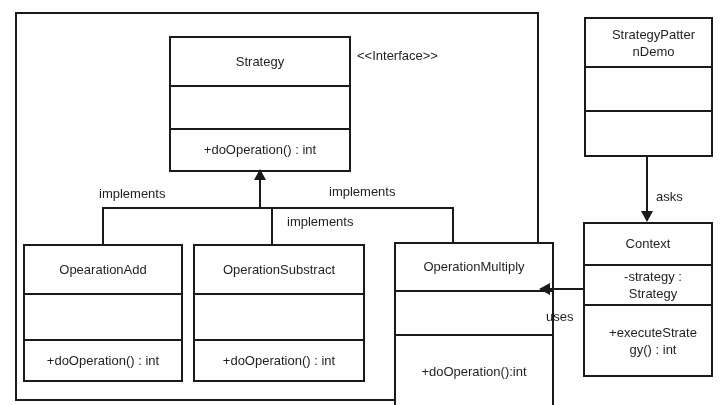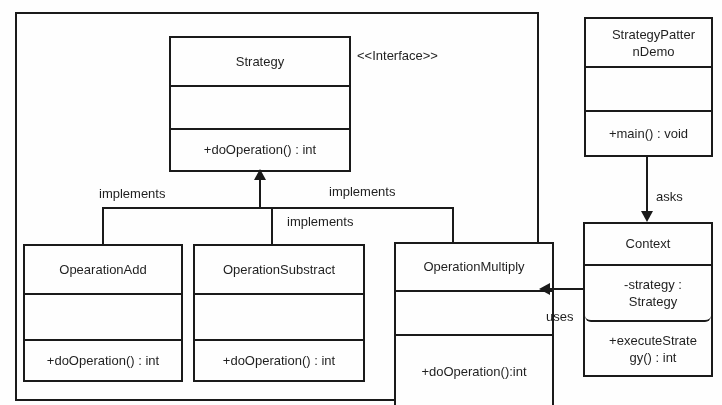--- a/index.html
+++ b/index.html
@@ -51,21 +51,21 @@
 
   
   .box-strategy   { left: 169px; top: 36px;  width: 182px; height: 136px; }
   .box-strategy   .t { height: 49px; }
   .box-strategy   .a { height: 43px; }
   .box-demo       { left: 584px; top: 17px;  width: 129px; height: 140px; }
   .box-demo       .t { height: 49px; }
   .box-demo       .a { height: 44px; }
   .box-context    { left: 583px; top: 222px; width: 130px; height: 155px; }
   .box-context    .t { height: 42px; }
-  .box-context    .a { height: 56px; border-radius: 6px; }
+  .box-context    .a { height: 40px; }
   .box-add        { left: 23px;  top: 244px; width: 160px; height: 138px; }
   .box-add        .t { height: 49px; text-align: right; }
   .box-add        .a { height: 46px; }
   .box-substract  { left: 193px; top: 244px; width: 172px; height: 138px; }
   .box-substract  .t { height: 49px; }
   .box-substract  .a { height: 46px; }
   .box-multiply   { left: 394px; top: 242px; width: 160px; height: 167px; }
   .box-multiply   .t { height: 48px; }
   .box-multiply   .a { height: 44px; }
 
@@ -123,21 +123,20 @@
   </div>
 
   <div class="lbl lbl-interface">&lt;&lt;Interface&gt;&gt;</div>
 
   <div class="cbox box-demo">
     <div class="sec divided t two-line">
       <div>StrategyPatter</div>
       <div>nDemo</div>
     </div>
     <div class="sec divided a"></div>
-    <div class="sec grow">+main() : void</div>
   </div>
 
   <div class="cbox box-context">
     <div class="sec divided t">Context</div>
     <div class="sec divided a two-line">
       <div>-strategy :</div>
       <div>Strategy</div>
     </div>
     <div class="sec grow two-line">
       <div>+executeStrate</div>

